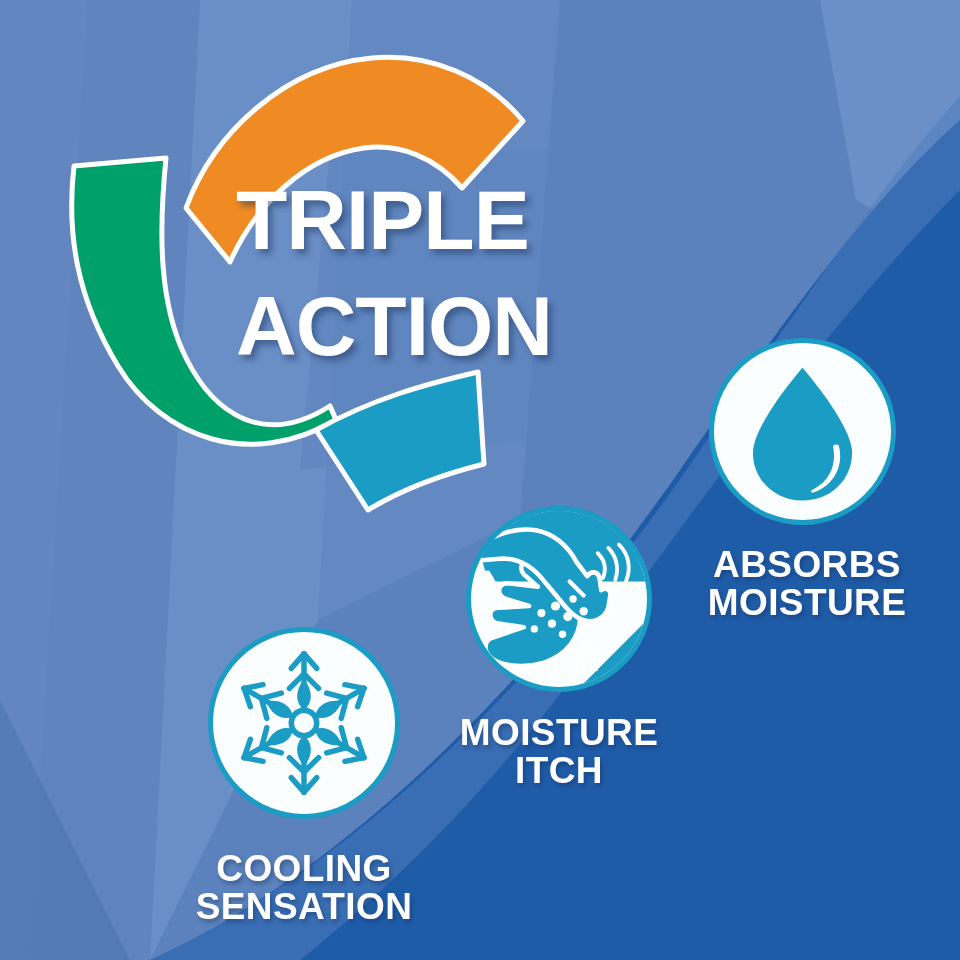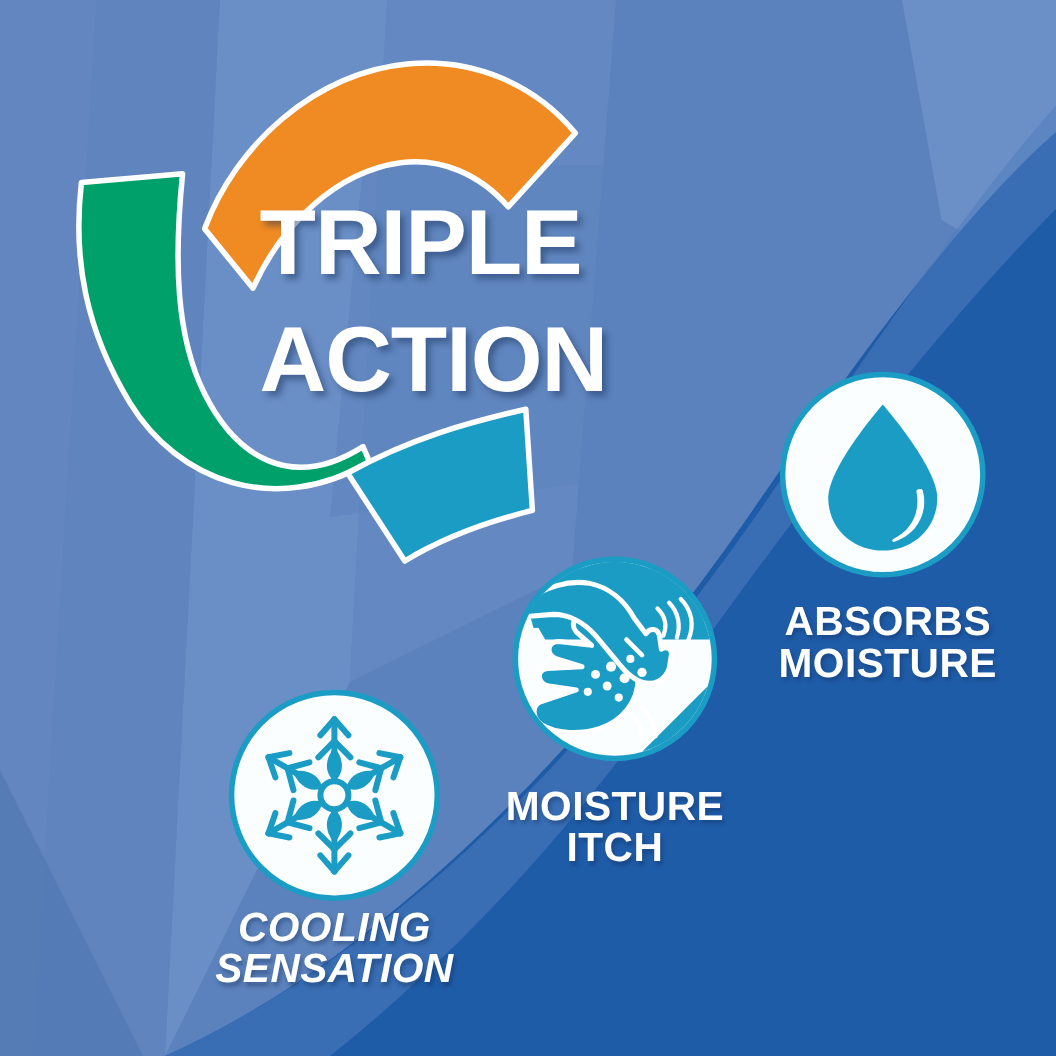--- a/index.html
+++ b/index.html
@@ -66,21 +66,21 @@
     font-size: 37px;
     line-height: 1.04;
     letter-spacing: 0.4px;
     text-align: center;
     text-shadow: 2px 3px 4px rgba(16,40,80,0.40);
     white-space: pre-line;
   }
 
   
   #badge-cooling { left: 208px; top: 627px; width: 192px; height: 192px; }
-  #caption-cooling { left: 144px; top: 824px; width: 320px; font-style: italic; }
+  #caption-cooling { left: 144px; top: 850px; width: 320px; }
   
   #badge-itch { left: 466px; top: 506px; width: 186px; height: 186px; }
   #caption-itch { left: 399px; top: 714px; width: 320px; }
   
   #badge-moisture { left: 709px; top: 338px; width: 187px; height: 187px; }
   #caption-moisture { left: 642px; top: 546px; width: 330px; }
 </style>
 </head>
 <body>
 

